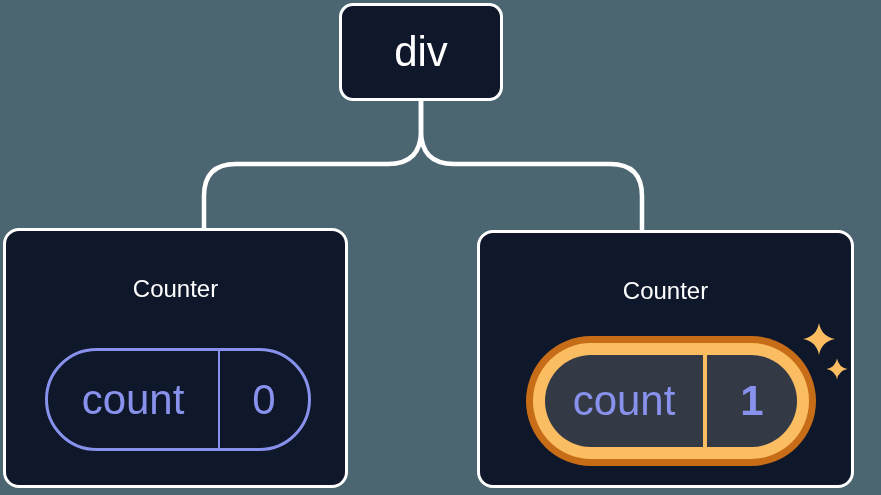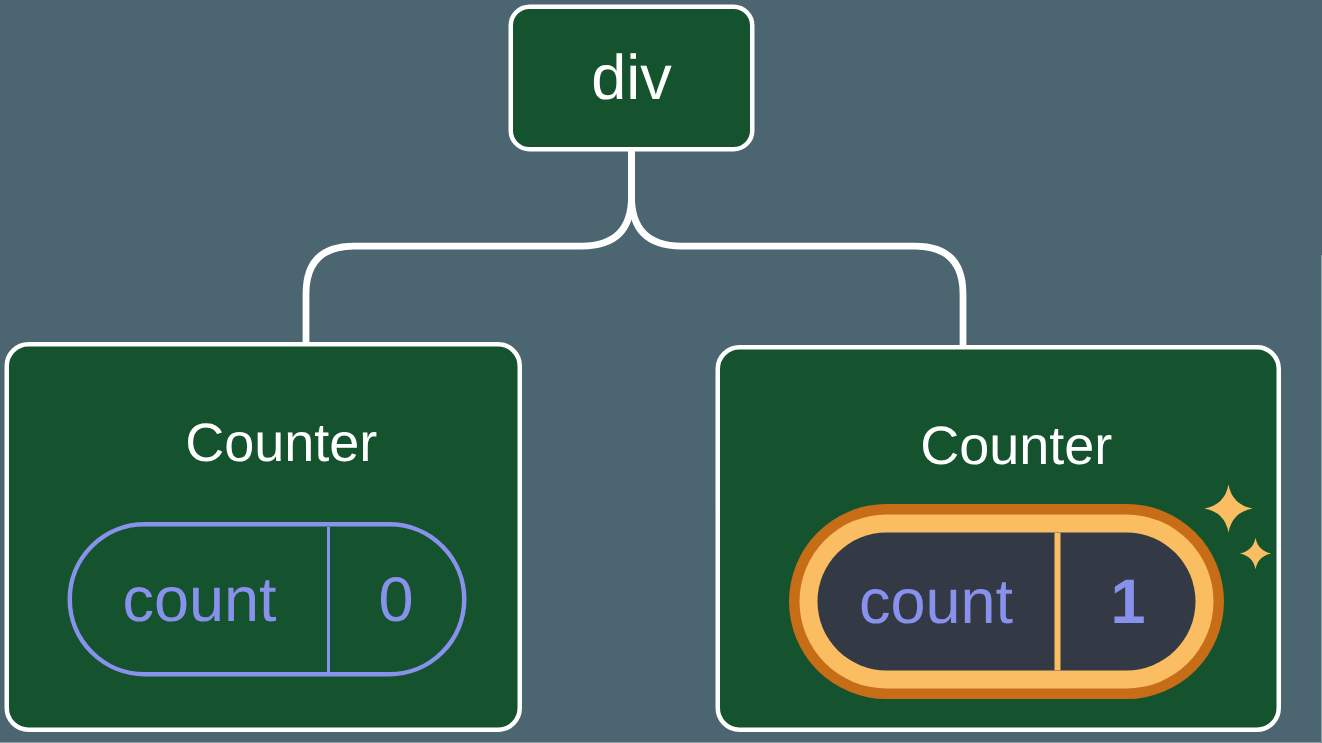--- a/index.html
+++ b/index.html
@@ -13,21 +13,21 @@
   }
   .edges {
     position: absolute;
     left: 0; top: 0;
     width: 881px; height: 495px;
     pointer-events: none;
   }
   .node-box {
     position: absolute;
     box-sizing: border-box;
-    background: #14532d;
+    background: #0f172a;
     border: 3.5px solid #FFFFFF;
   }
   .root-node {
     left: 339px; top: 3px;
     width: 164px; height: 98px;
     border-radius: 14px;
     display: flex; align-items: center; justify-content: center;
     color: #FFFFFF;
     font-size: 42px;
     font-weight: 400;
@@ -36,24 +36,23 @@
     border-radius: 16px;
   }
   .card-left  { left: 3px;   top: 228px; width: 345px; height: 260px; }
   .card-right { left: 477px; top: 230px; width: 377px; height: 258px; }
   .card-title {
     position: absolute;
     left: 0; top: 46px;
     width: 100%;
     text-align: center;
     color: #FFFFFF;
-    font-size: 36px;
+    font-size: 24px;
     font-weight: 500;
     line-height: 1;
-    padding-left: 12px;
   }
   
   .pill {
     position: absolute;
     left: 39px; top: 117px;
     width: 266px; height: 103px;
     box-sizing: border-box;
     border: 3px solid #8891EC;
     border-radius: 999px;
     display: flex;

